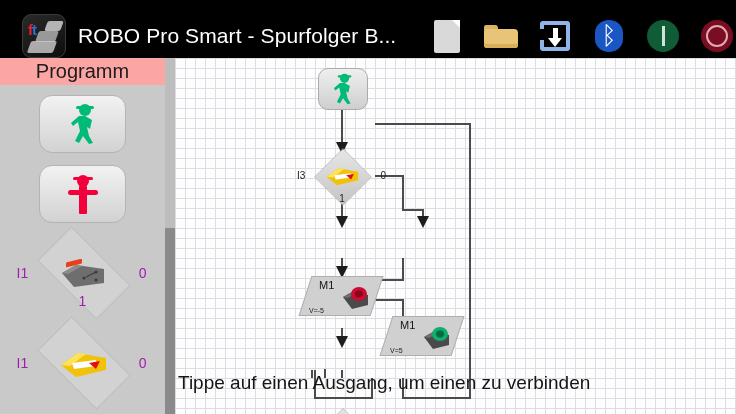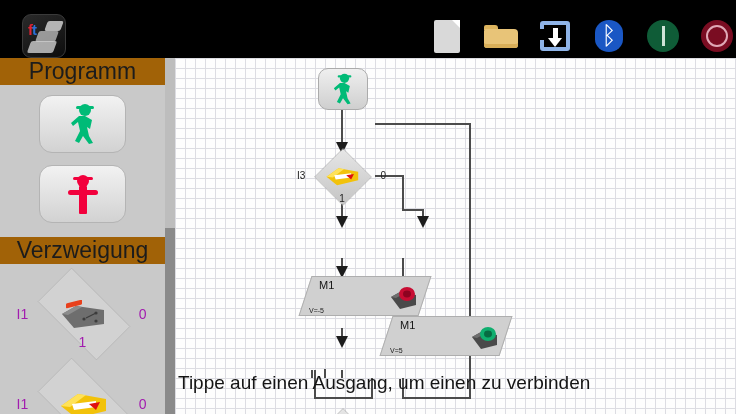--- a/index.html
+++ b/index.html
@@ -60,21 +60,21 @@
        width:3px;height:20px;background:#cfe4d8;}
   
   .ic-stop{width:32px;height:32px;margin:2px auto 0;border-radius:50%;
        background:#7a0d22;position:relative;}
   .ic-stop:after{content:"";position:absolute;left:5px;top:5px;width:22px;height:22px;
        border-radius:50%;border:2px solid #e0a9b6;box-sizing:border-box;}
 
   
   .sidebar{position:absolute;left:0;top:58px;width:165px;height:356px;
            background:#c9c9c9;overflow:hidden;}
-  .sec-head{height:27px;background:#a16207;color:#1c1c1c;font-size:23px;
+  .sec-head{height:27px;background:#fca5a5;color:#1c1c1c;font-size:20px;
             display:flex;align-items:center;justify-content:center;}
   .sec-body{display:flex;flex-direction:column;align-items:center;padding-top:10px;
             gap:12px;}
   .palbtn{width:85px;height:56px;border-radius:13px;
           background:linear-gradient(180deg,#f2f2f2,#d2d2d2);
           border:1px solid #b4b4b4;display:flex;align-items:center;
           justify-content:center;cursor:pointer;}
   .fig{width:34px;height:42px;position:relative;}
   .fig svg{display:block;}
   .diamondbtn{width:140px;height:74px;position:relative;cursor:pointer;
@@ -110,41 +110,42 @@
   .cdia{width:92px;height:56px;position:relative;cursor:pointer;}
   .cdia .shape{position:absolute;left:18px;top:0px;width:56px;height:56px;
      background:linear-gradient(135deg,#e6e6e6,#c4c4c4);border:1px solid #a8a8a8;
      transform:rotate(45deg) scale(.705);}
   .cdia .lb{position:absolute;font-size:10px;color:#202020;}
   .cdia .l{left:1px;top:22px;} .cdia .r{right:2px;top:22px;}
   .cdia .b{left:50%;transform:translateX(-50%);bottom:0px;}
   .cdia .ico{position:absolute;left:50%;top:50%;transform:translate(-50%,-50%);
      width:38px;height:22px;}
   
-  .mblk{width:72px;height:40px;position:relative;cursor:pointer;padding-left:48px;}
+  .mblk{width:72px;height:40px;position:relative;cursor:pointer;}
   .mblk .para{position:absolute;inset:0;background:#d0d0d0;border:1px solid #aeaeae;
      transform:skewX(-18deg);}
   .mblk .nm{position:absolute;left:14px;top:3px;font-size:11px;color:#151515;}
   .mblk .v{position:absolute;left:4px;bottom:2px;font-size:7px;color:#202020;}
   .mblk .mico{position:absolute;right:5px;top:9px;width:32px;height:26px;}
   .status{position:absolute;left:178px;top:372px;width:556px;font-size:19px;
      color:#141414;white-space:nowrap;}
 </style>
 </head>
 <body>
 
 <div id="app">
 
   <div class="titlebar">
     <div class="applogo">
       <div class="pl p1"></div>
         <div class="pl p2"></div>
         <div class="pl p3"></div>
       <div class="ft"><span class="r">f</span><span class="b">t</span></div>
     </div>
+    <div class="apptitle">ROBO Pro Smart - Spurfolger B...</div>
 
     <div class="tbicons">
       <div class="tbicon">
           <div class="ic-new"></div>
         </div>
       <div class="tbicon">
         <div class="ic-folder">
             <div class="tab"></div>
             <div class="bdy"></div>
           </div>
@@ -192,21 +193,20 @@
               <ellipse cx="17" cy="8" rx="6" ry="6"></ellipse>
               <rect x="7" y="4" width="20" height="3" rx="1.5"></rect>
               <rect x="13" y="13" width="8" height="28" rx="1"></rect>
               <rect x="2" y="17" width="30" height="5" rx="2.5"></rect>
             </g>
           </svg>
         </div>
       </div>
     </div>
 
-    <div class="sec-head" style="margin-top:14px">Verzweigung</div>
     <div class="sec-body">
 
       <div class="diamondbtn">
         <div class="dia"></div>
         <div class="dia-lbl dia-l">I1</div>
         <div class="dia-lbl dia-r">0</div>
         <div class="dia-lbl dia-b">1</div>
         <div class="sensor-ico">
           <svg viewBox="0 0 54 30" width="54" height="30">
             <path d="M6 14 L20 6 L48 10 L48 24 L18 28 Z" fill="#6e6e6e"></path>

